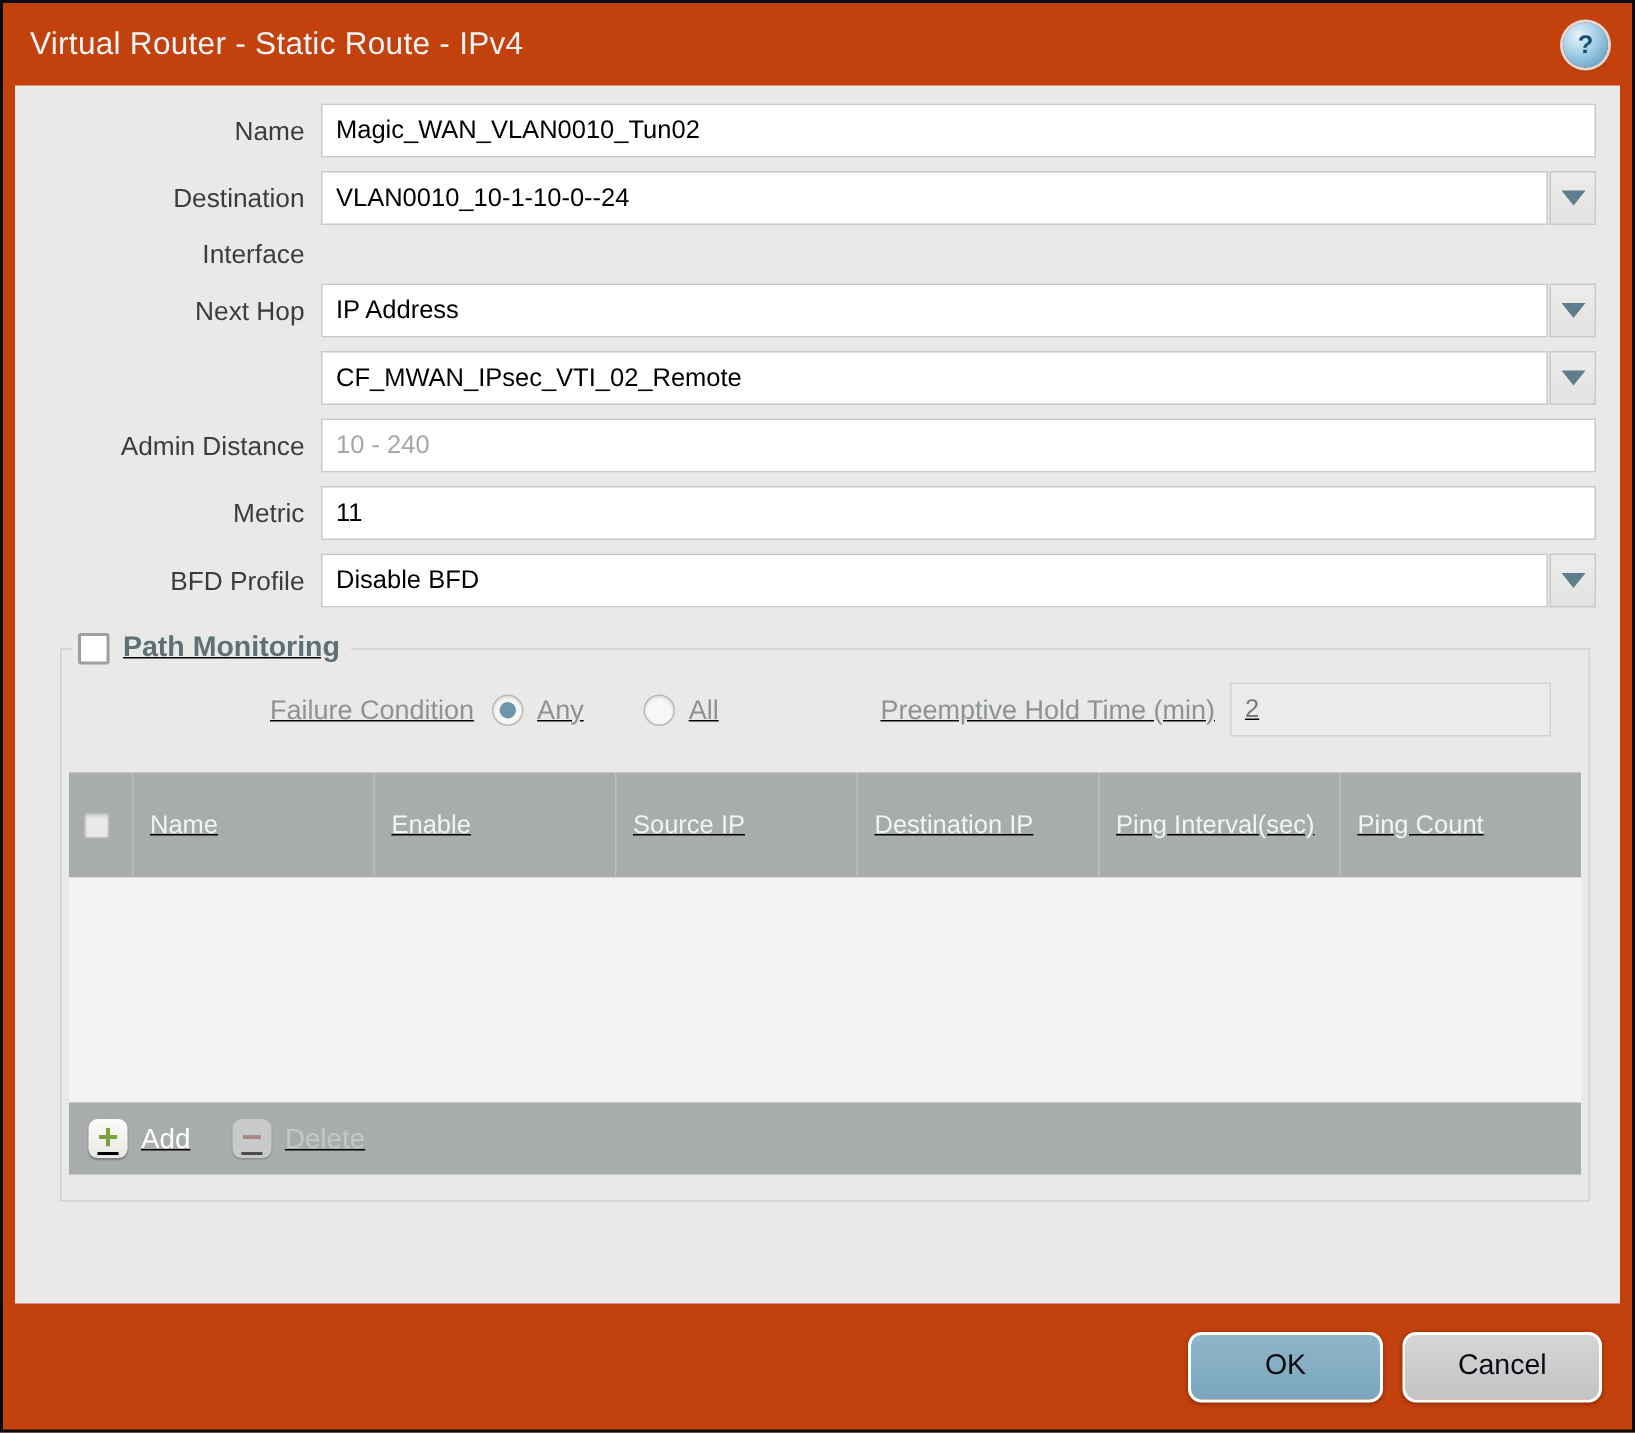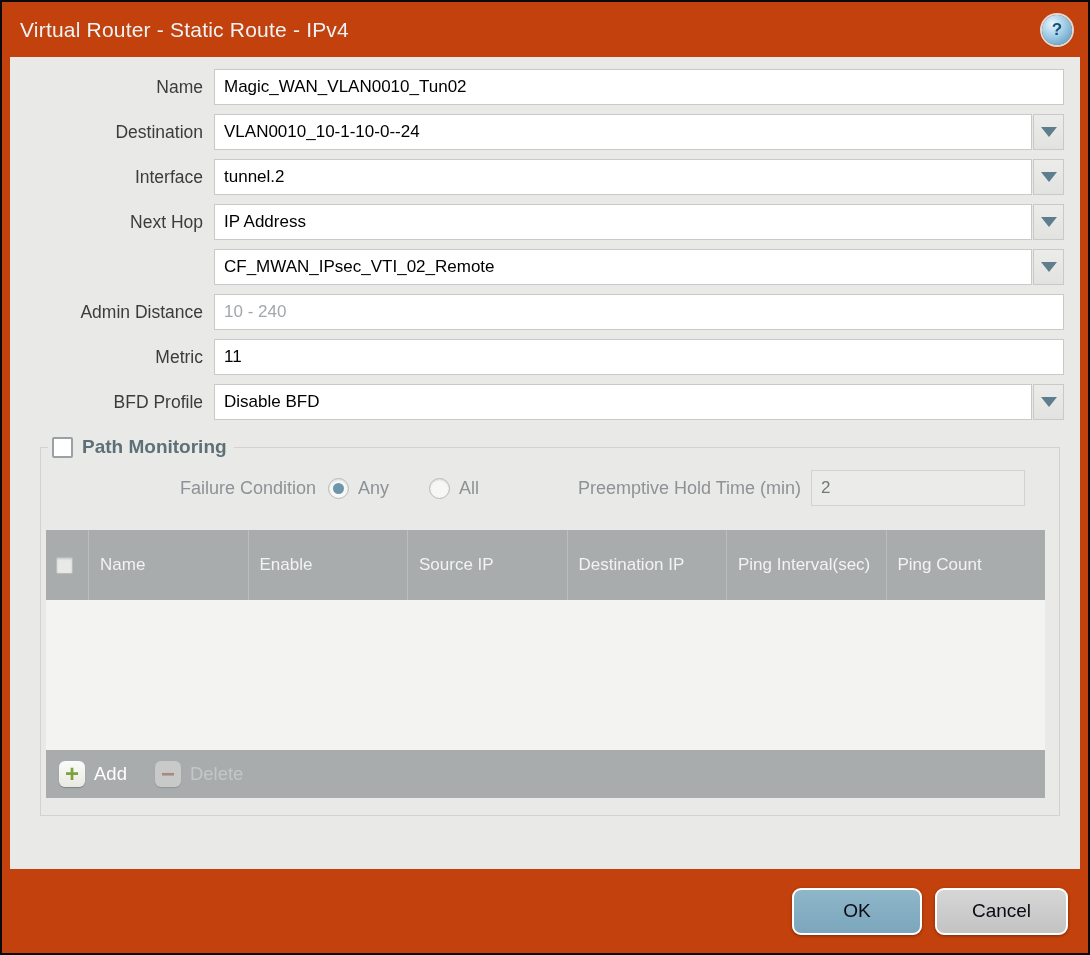--- a/index.html
+++ b/index.html
@@ -61,21 +61,22 @@
   .tri {
     width: 0; height: 0;
     border-left: 8px solid transparent;
     border-right: 8px solid transparent;
     border-top: 10px solid #5e7d8d;
   }
   
   fieldset.pm {
     margin: 16px 4px 0 18px;
     border: 1px solid #d2d2d0;
-    padding: 0 14px 17px 5px;
+    padding: 0 5px 17px 5px;
+    text-decoration: underline;
   }
   fieldset.pm legend {
     margin-left: 2px; padding: 0 7px 0 4px;
     display: flex; align-items: center; gap: 9px;
   }
   .cb {
     width: 21px; height: 21px; background: #ffffff;
     border: 2px solid #9aa0a3; border-radius: 2px;
     display: inline-block; cursor: pointer;
   }
@@ -181,26 +182,20 @@
       <div class="fld">
         <input class="txt" type="text" value="VLAN0010_10-1-10-0--24" style="">
         <div class="combo-btn">
           <span class="tri"></span>
         </div>
       </div>
     </div>
 
     <div class="row">
       <label class="lbl">Interface</label>
-      <div class="fld">
-        <input class="txt" type="text" value="tunnel.2" style="">
-        <div class="combo-btn">
-          <span class="tri"></span>
-        </div>
-      </div>
     </div>
 
     <div class="row">
       <label class="lbl">Next Hop</label>
       <div class="fld">
         <input class="txt" type="text" value="IP Address" style="">
         <div class="combo-btn">
           <span class="tri"></span>
         </div>
       </div>

